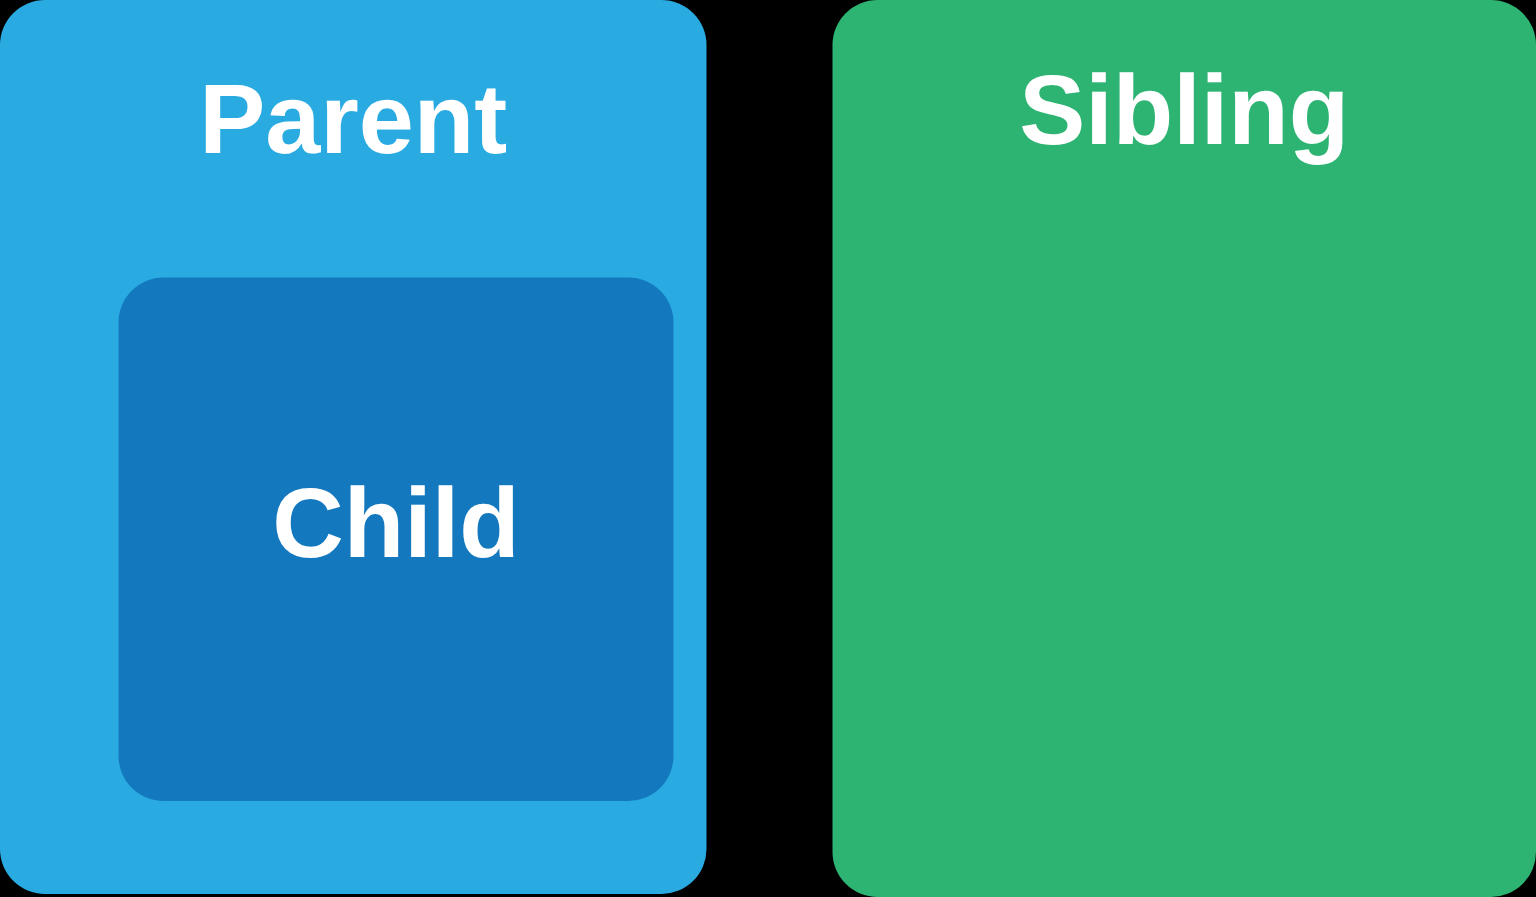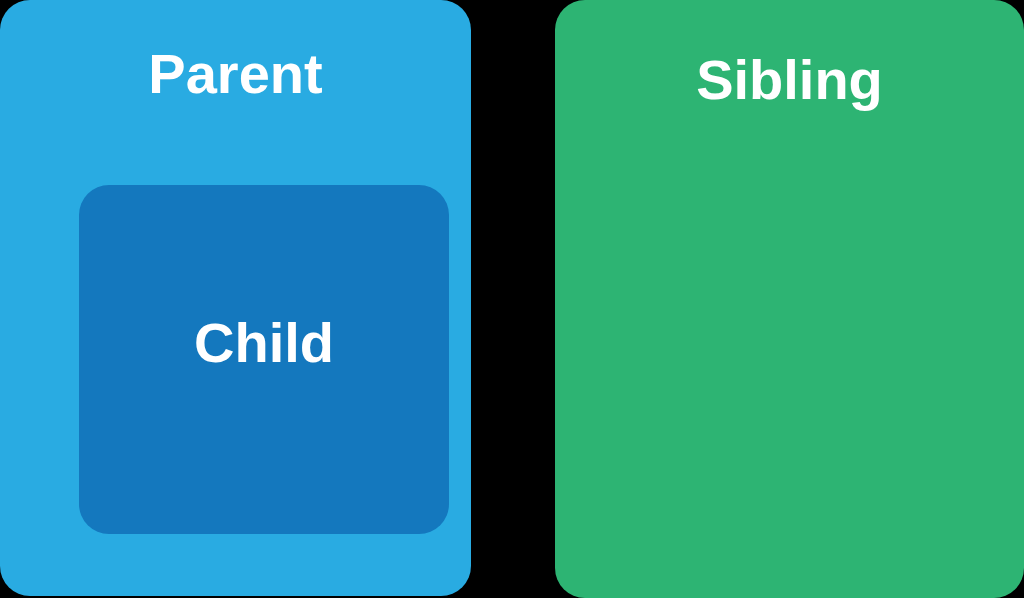--- a/index.html
+++ b/index.html
@@ -35,28 +35,28 @@
     left: 79px;
     top: 185px;
     width: 370px;
     height: 349px;
   }
   .label {
     display: block;
     width: 100%;
     text-align: center;
     font-weight: bold;
-    font-size: 56px;
+    font-size: 66px;
     line-height: 1.15;
     color: #ffffff;
     letter-spacing: 0px;
     user-select: none;
   }
   .label-parent  { margin-top: 42px; }
-  .label-sibling { margin-top: 48px; }
+  .label-sibling { margin-top: 36px; }
   .label-child   { margin-top: 126px; }
 </style>
 </head>
 <body>
 
 <div class="canvas" style="background-color: rgb(0, 0, 0);">
 
   <div class="box box-parent" style="background-color: rgb(41, 171, 226);">
     <span class="label label-parent" style="color: rgb(255, 255, 255);">Parent</span>
 

